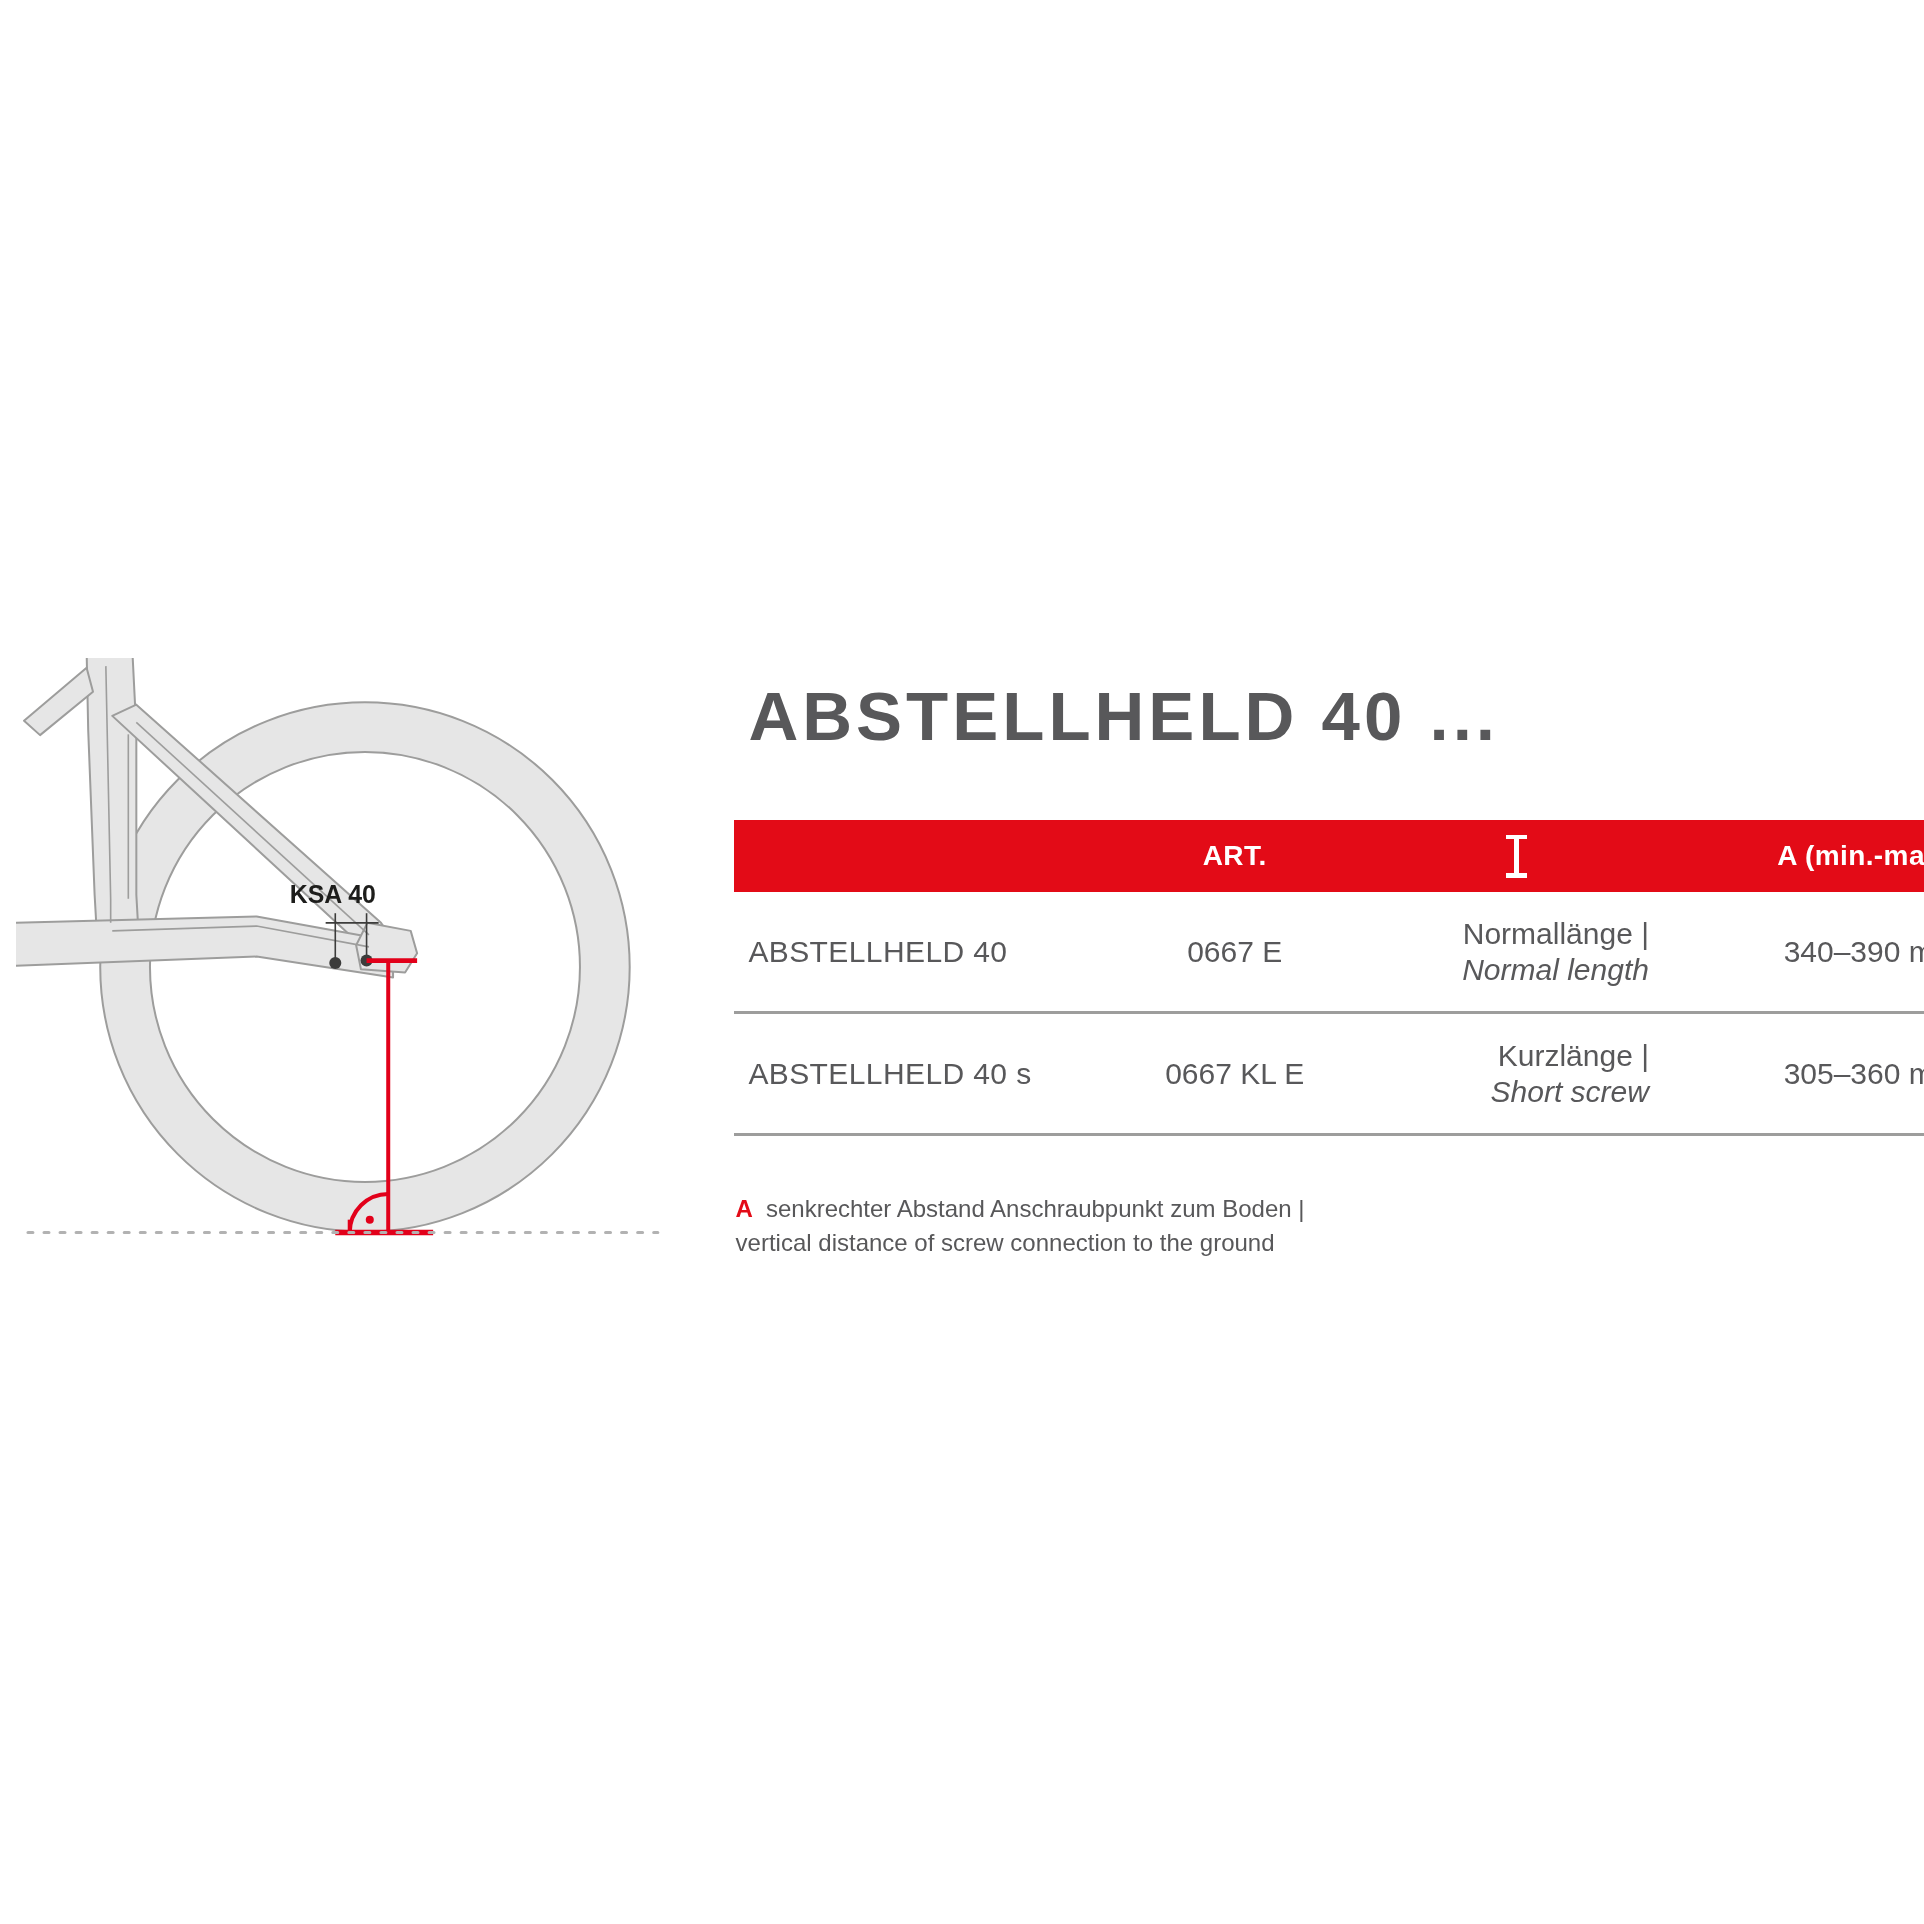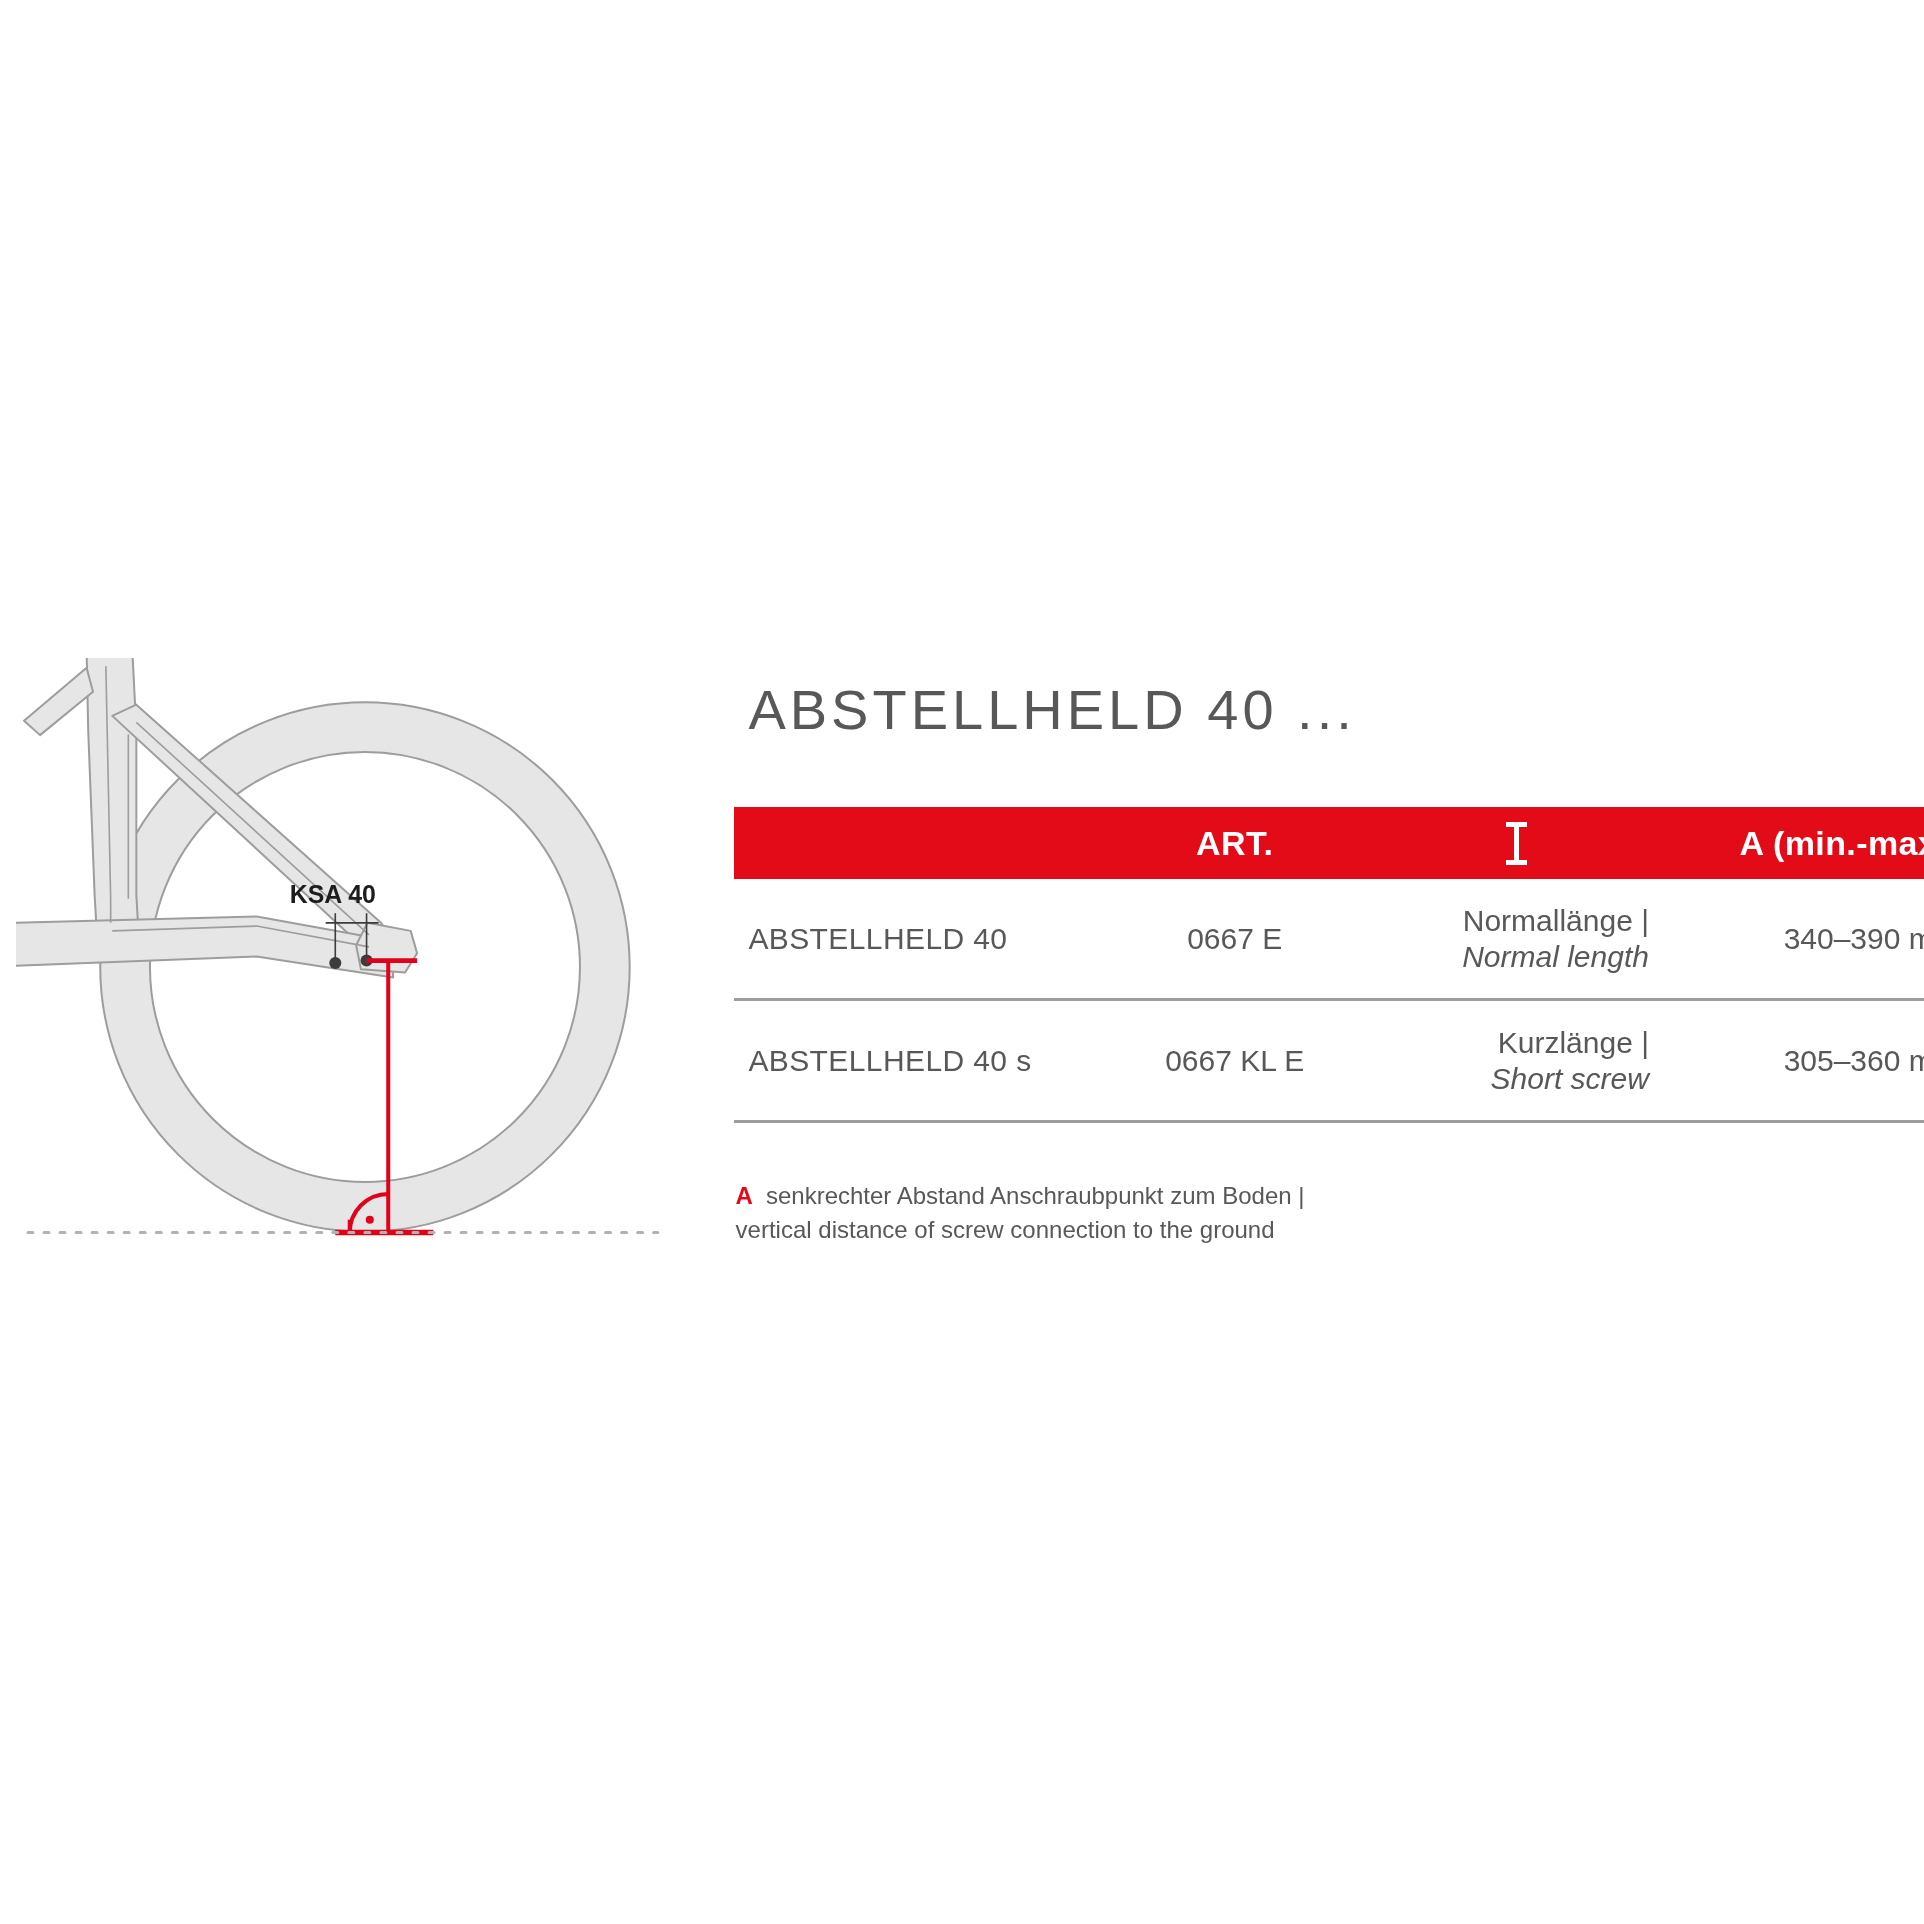--- a/index.html
+++ b/index.html
@@ -33,22 +33,22 @@
 
   
   #content-panel {
     position: absolute;
     left: 734px;
     top: 658px;
     width: 1139px;
   }
 
   #page-title {
-    font-size: 56px;
-    font-weight: 400;
+    font-size: 69px;
+    font-weight: 700;
     letter-spacing: 4px;
     color: #58585a;
     line-height: 1.0;
     margin: 0 0 0 14.4px;
     padding-top: 24px;
     white-space: nowrap;
     font-stretch: condensed;
   }
 
   
@@ -56,21 +56,21 @@
     margin-top: 69px;
     width: 1123px;
     border-collapse: collapse;
     table-layout: fixed;
   }
   #spec-table thead tr {
     background: #e30b17;
   }
   #spec-table thead th {
     color: #ffffff;
-    font-size: 34px;
+    font-size: 28px;
     font-weight: bold;
     letter-spacing: 0.4px;
     height: 72px;
     padding: 0 14.4px;
     vertical-align: middle;
     font-stretch: condensed;
   }
   th.col-name   { width: 337px; text-align: left; }
   th.col-art    { width: 241px; text-align: center; }
   th.col-len    { width: 265px; text-align: center; }

